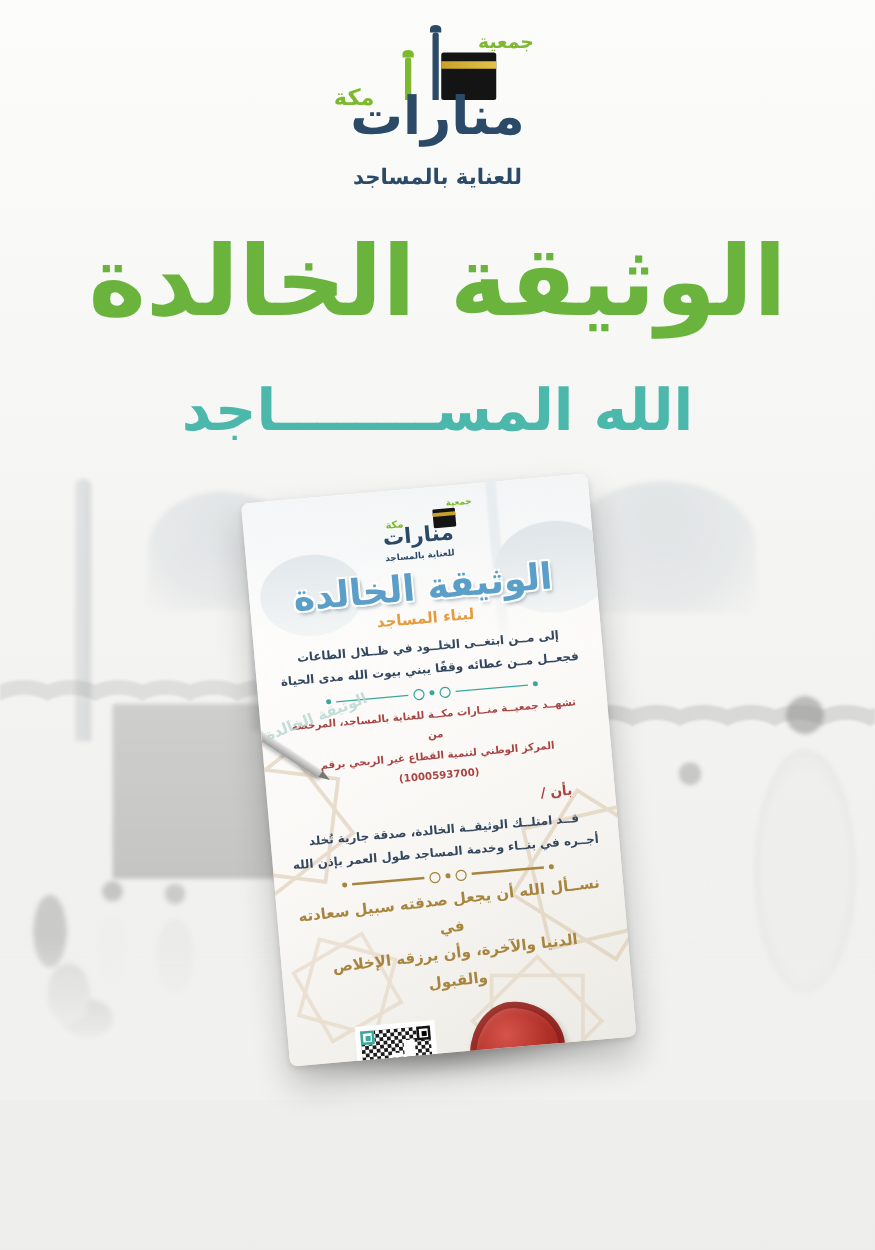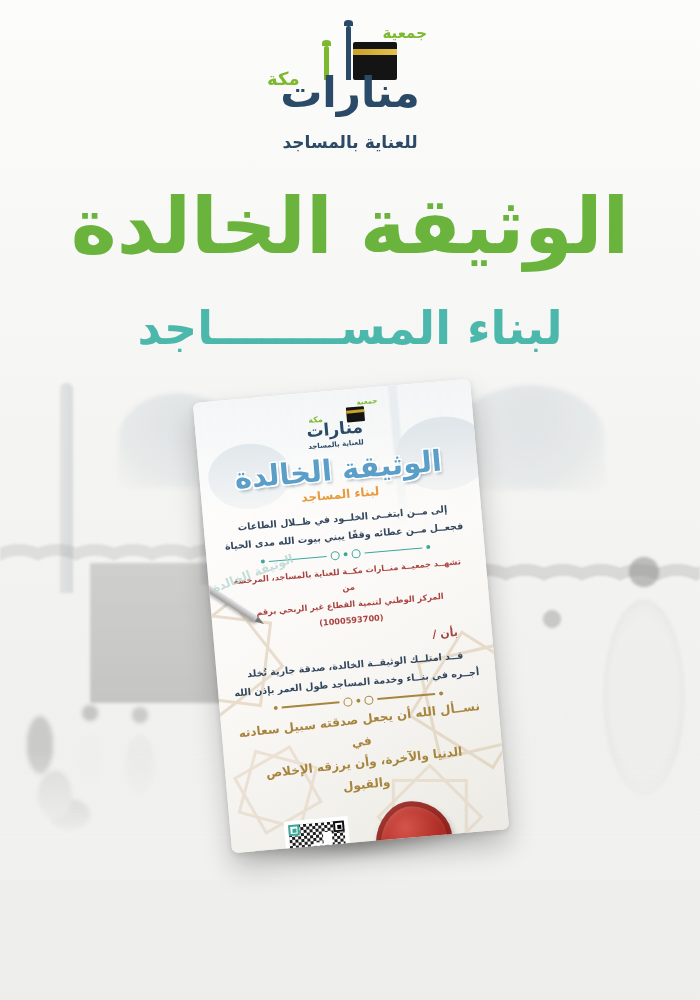--- a/index.html
+++ b/index.html
@@ -150,21 +150,21 @@
     <span class="logo-jamiya">جمعية</span>
     <span class="logo-kaaba"></span>
     <span class="logo-minaret tall"></span>
     <span class="logo-minaret short"></span>
     <span class="logo-makkah">مكة</span>
     <div class="logo-brand">منارات</div>
     <div class="logo-tagline">للعناية بالمساجد</div>
   </header>
 
   <h1 class="hero-title">الوثيقة الخالدة</h1>
-  <h2 class="hero-subtitle">لبناء المســــــــاجد</h2>
+  <h2 class="hero-subtitle">الله المســــــــاجد</h2>
 
   <div class="cert-shadow"></div>
 
   <div class="certificate">
     <div class="cert-mosque"></div>
     <div class="star s1"></div>
     <div class="star s2"></div>
     <div class="star s3"></div>
     <div class="star s4"></div>
 

